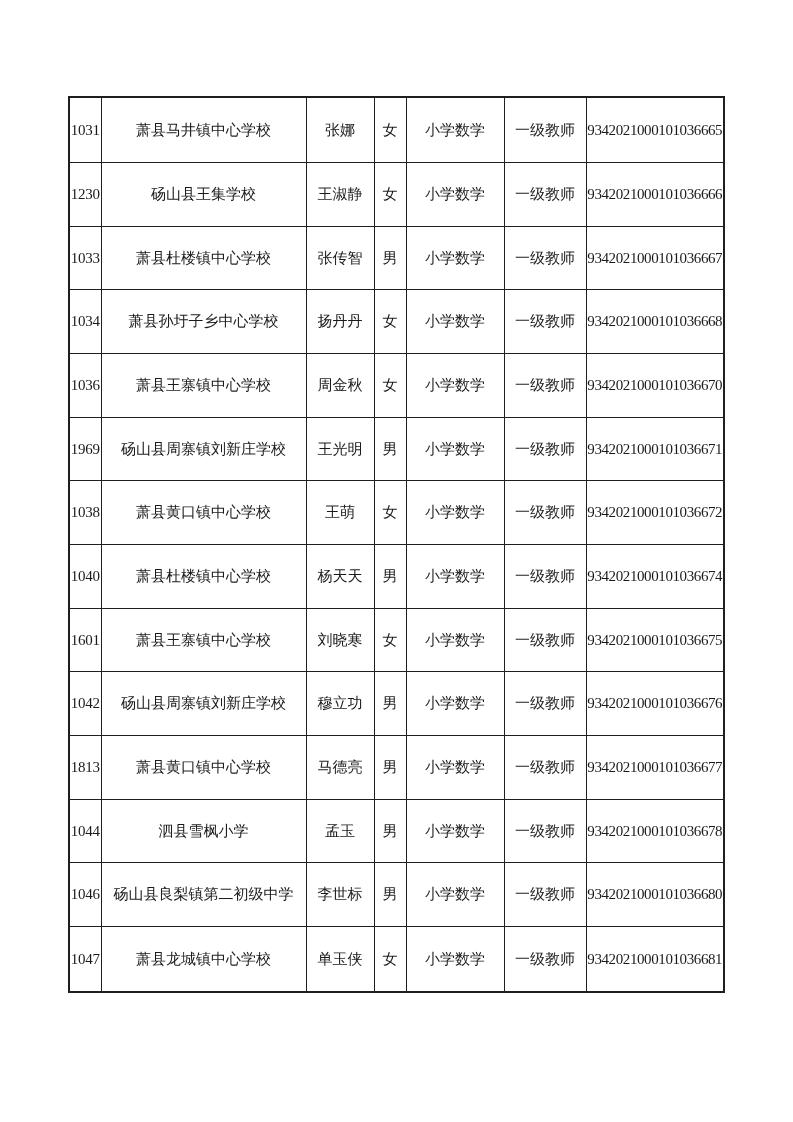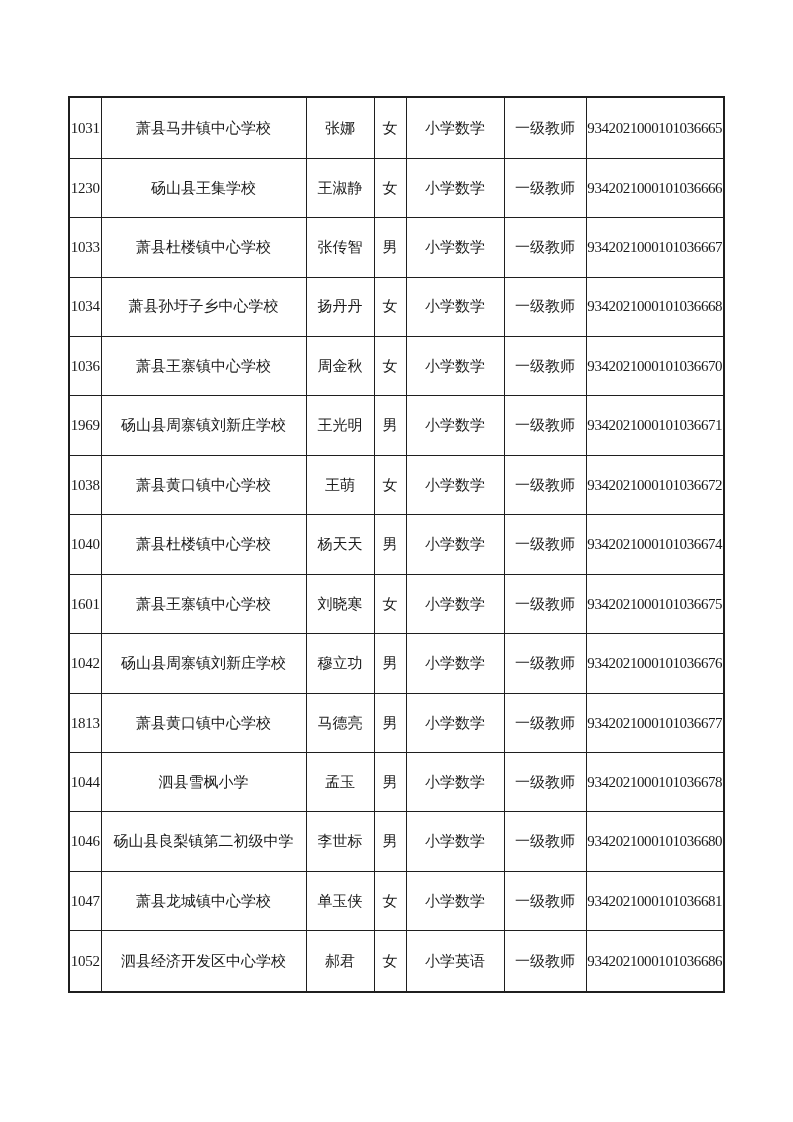--- a/index.html
+++ b/index.html
@@ -184,24 +184,15 @@
         </tr>
         <tr>
           <td class="cell-id">1047</td>
           <td class="cell-school">萧县龙城镇中心学校</td>
           <td class="cell-name">单玉侠</td>
           <td class="cell-gender">女</td>
           <td class="cell-subject">小学数学</td>
           <td class="cell-title">一级教师</td>
           <td class="cell-cert">9342021000101036681</td>
         </tr>
-        <tr>
-          <td class="cell-id">1052</td>
-          <td class="cell-school">泗县经济开发区中心学校</td>
-          <td class="cell-name">郝君</td>
-          <td class="cell-gender">女</td>
-          <td class="cell-subject">小学英语</td>
-          <td class="cell-title">一级教师</td>
-          <td class="cell-cert">9342021000101036686</td>
-        </tr>
       </tbody>
   </table>
 </div>
 
 </body></html>

